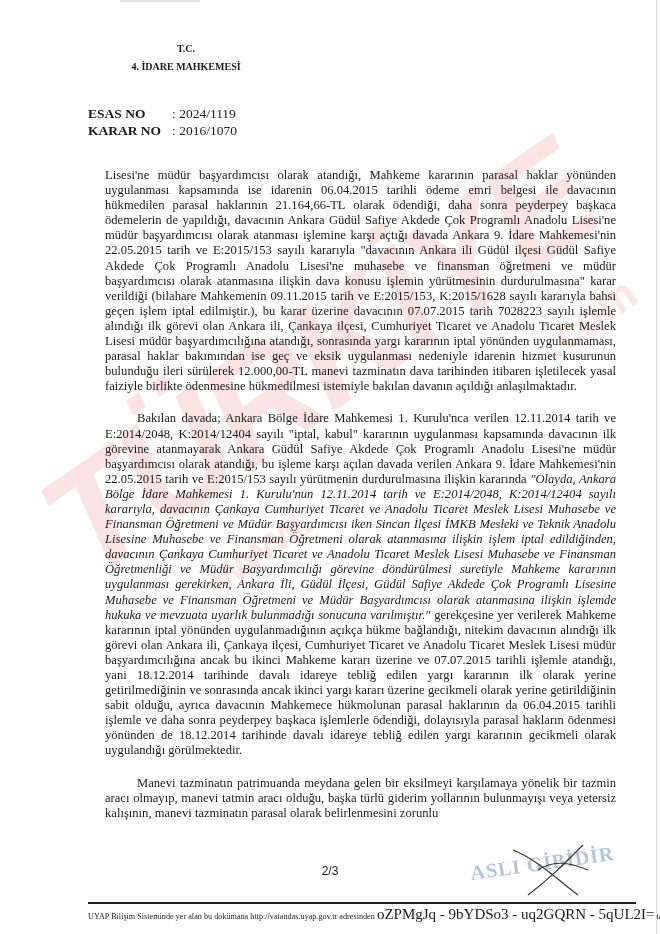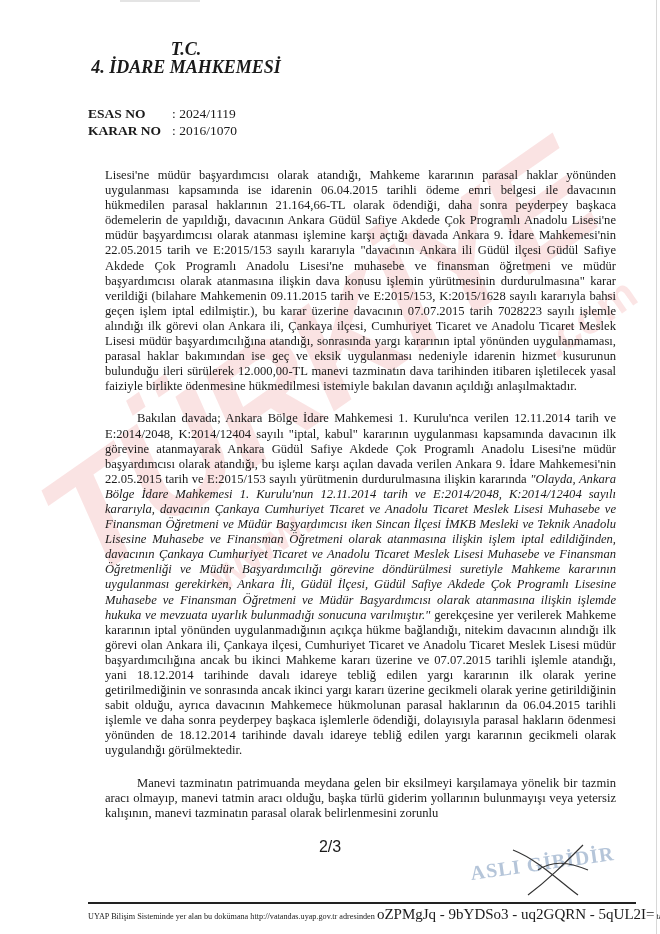--- a/index.html
+++ b/index.html
@@ -3,36 +3,36 @@
 <meta charset="utf-8">
 <style>
   html, body { margin:0; padding:0; background:#ffffff; }
   body { width:660px; height:934px; position:relative; overflow:hidden;
          font-family:"Liberation Serif", "DejaVu Serif", serif; color:#1a1a1a; }
   .page { position:absolute; left:0; top:0; width:660px; height:934px; background:#fff; }
   .right-edge { position:absolute; right:3px; top:0; width:1px; height:934px; background:#d8d8d8; }
   .top-mark { position:absolute; left:120px; top:0; width:80px; height:2px; background:#e4e4e4; }
 
   .header { position:absolute; left:86px; top:40px; width:200px; text-align:center;
-            font-weight:bold; font-size:18px; line-height:18px;font-style:italic; }
+            font-weight:bold; font-size:10px; line-height:18px; }
   .header div { white-space:nowrap; }
 
   .nos { position:absolute; left:88px; top:105px; font-weight:bold; font-size:13.5px; line-height:17px; }
   .nos .row { display:flex; }
   .nos .lbl { width:84px; }
   .nos .val { font-weight:normal; }
 
   .body { position:absolute; left:88px; top:151px; width:545px;
           font-size:12.6px; line-height:15.1px; text-align:justify; }
   .body p { margin:17px; }
   .body .indent { text-indent:32px; }
   .body i { font-style:italic; }
 
-  .pageno { position:absolute; left:0; width:660px; top:838px; text-align:center;
-            font-family:"Liberation Sans", sans-serif; font-size:16px; }
+  .pageno { position:absolute; left:0; width:660px; top:864px; text-align:center;
+            font-family:"Liberation Sans", sans-serif; font-size:12px; }
 
   .stamp { position:absolute; left:470px; top:840px; width:180px; height:60px; pointer-events:none; }
   .stamp-text { position:absolute; left:0; top:12px; font-family:"Liberation Serif", serif;
                 font-size:20px; font-weight:bold; letter-spacing:1px; color:rgba(120,150,185,0.55);
                 transform:rotate(-8deg); white-space:nowrap; }
 
   .footer-line { position:absolute; left:88px; top:902px; width:548px; height:1.5px; background:#222; }
   .footer { position:absolute; left:88px; top:906px; width:560px; font-size:8.2px; white-space:nowrap;
             font-family:"Liberation Serif", serif; }
   .footer .code { font-size:15px; }

